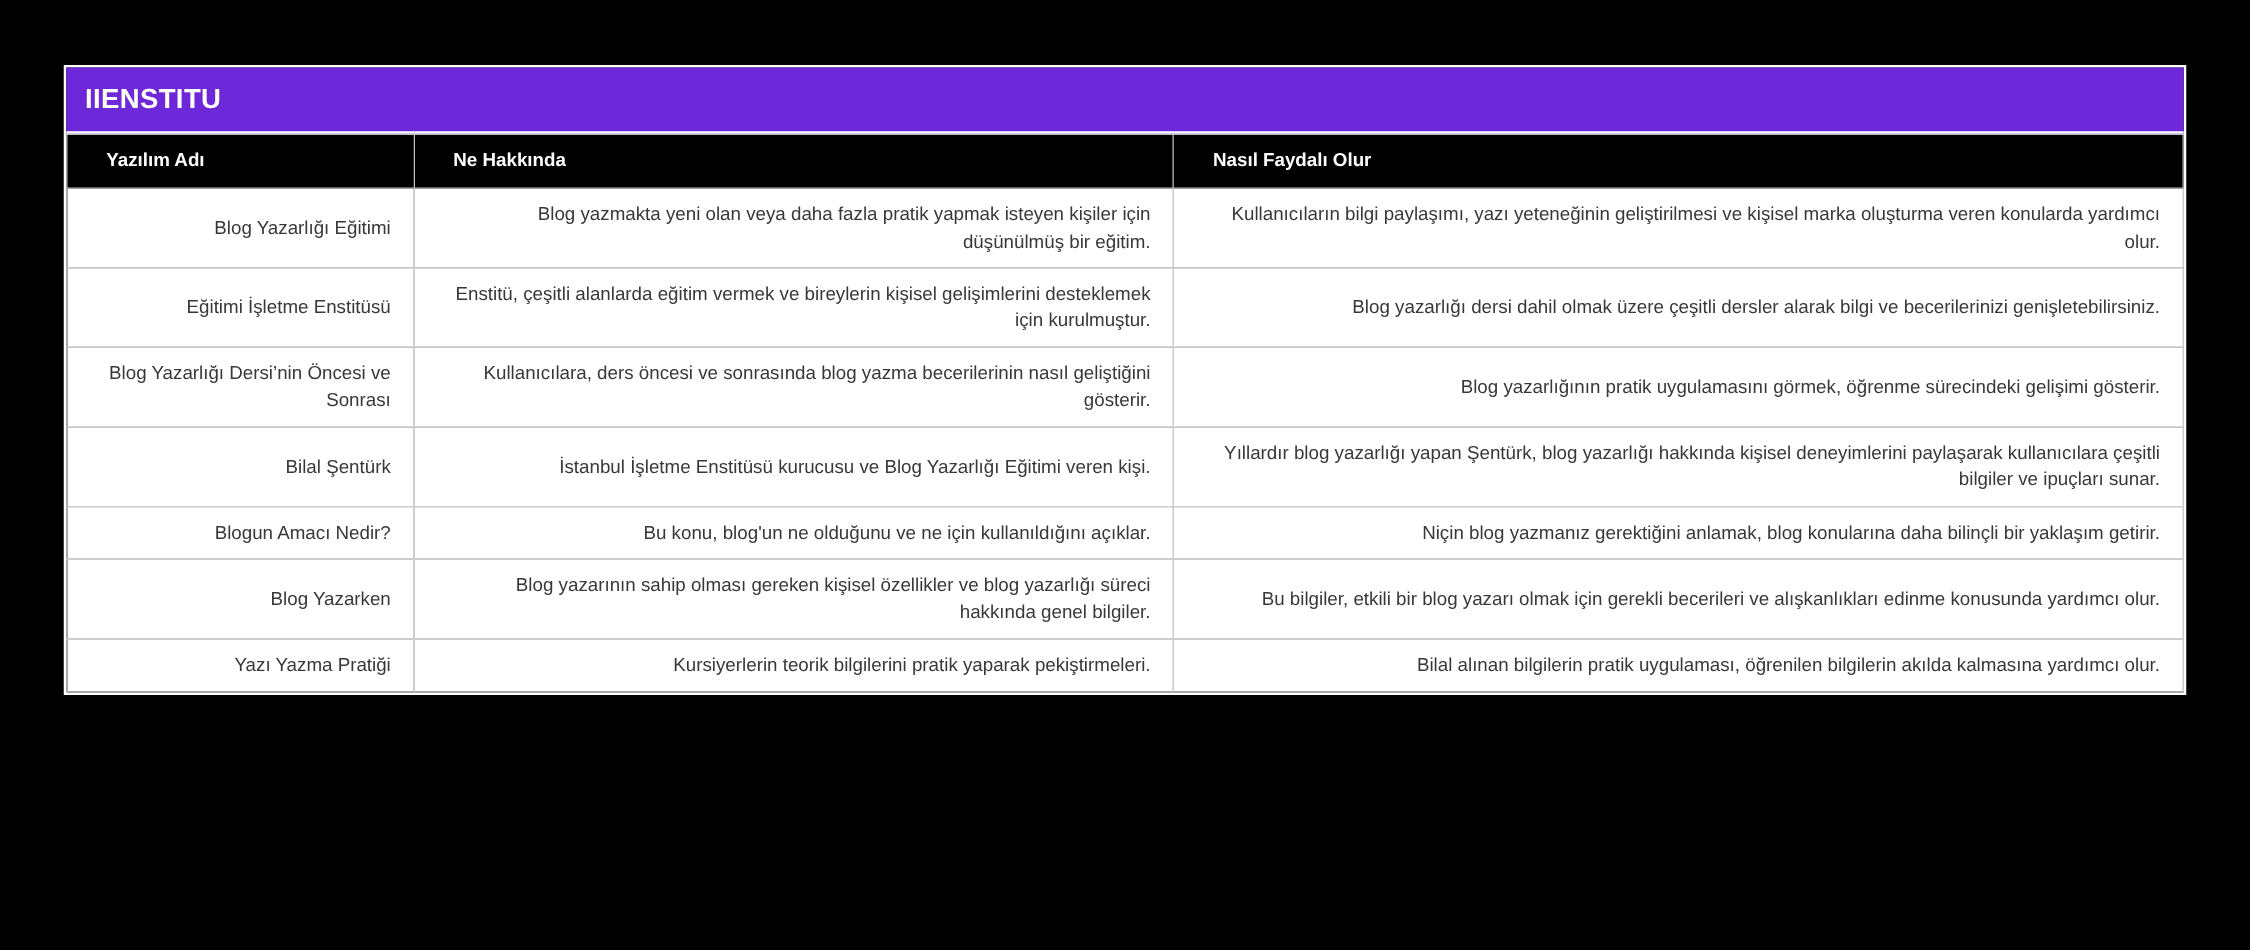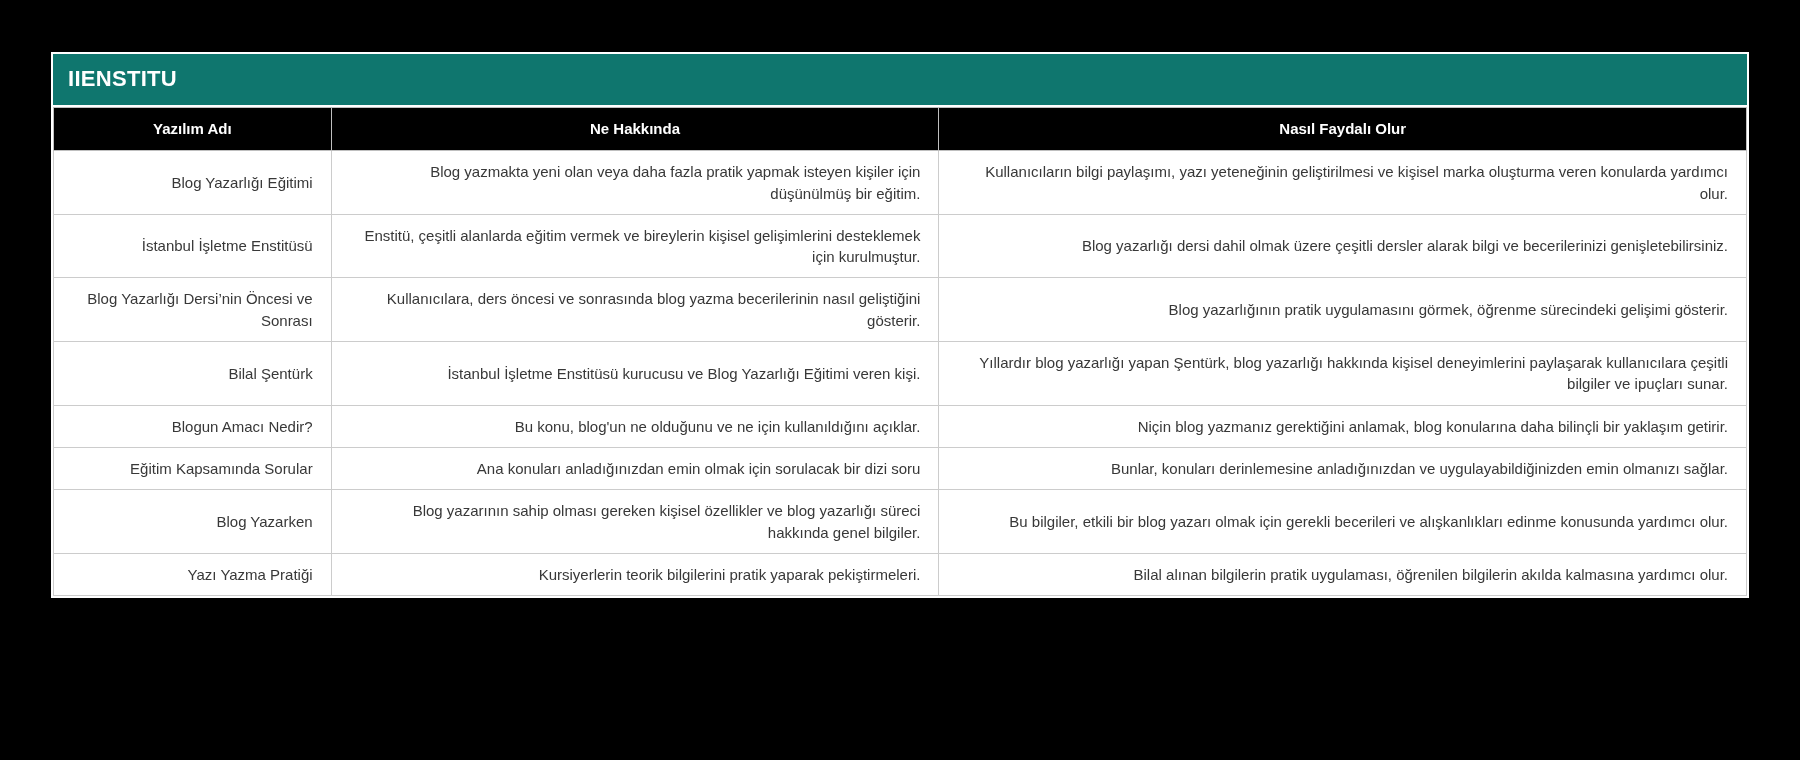--- a/index.html
+++ b/index.html
@@ -17,43 +17,43 @@
   .table-frame {
     position: absolute;
     left: 51px;
     top: 52px;
     width: 1698px;
     box-sizing: border-box;
     border: 2px solid #ffffff;
     background: #000000;
   }
   .title-bar {
-    background: #0f766e;
+    background: #6d28d9;
     color: #ffffff;
     font-size: 22px;
     font-weight: bold;
     padding: 12px 15px 13px 15px;
     border-bottom: 2px solid #ffffff;
     letter-spacing: 0.3px;
   }
   table.info-table {
     width: 100%;
     border-collapse: collapse;
     table-layout: fixed;
   }
   table.info-table col.c1 { width: 16.4%; }
   table.info-table col.c2 { width: 35.9%; }
   table.info-table col.c3 { width: 47.7%; }
   table.info-table thead th {
     background: #000000;
     color: #ffffff;
-    text-align: center;
+    text-align: left;
     font-size: 15px;
     font-weight: bold;
-    padding: 11px 18px;
+    padding: 11px 31px;
     border: 1px solid #bfbfbf;
     line-height: 1.35;
   }
   table.info-table tbody tr {
     background: #ffffff;
     text-align: right;
   }
   table.info-table tbody td {
     font-size: 15px;
     color: #383838;
@@ -82,45 +82,40 @@
         <th>Nasıl Faydalı Olur</th>
       </tr>
     </thead>
     <tbody>
       <tr>
         <td>Blog Yazarlığı Eğitimi</td>
         <td>Blog yazmakta yeni olan veya daha fazla pratik yapmak isteyen kişiler için düşünülmüş bir eğitim.</td>
         <td>Kullanıcıların bilgi paylaşımı, yazı yeteneğinin geliştirilmesi ve kişisel marka oluşturma veren konularda yardımcı olur.</td>
       </tr>
       <tr>
-        <td>İstanbul İşletme Enstitüsü</td>
+        <td>Eğitimi İşletme Enstitüsü</td>
         <td>Enstitü, çeşitli alanlarda eğitim vermek ve bireylerin kişisel gelişimlerini desteklemek için kurulmuştur.</td>
         <td>Blog yazarlığı dersi dahil olmak üzere çeşitli dersler alarak bilgi ve becerilerinizi genişletebilirsiniz.</td>
       </tr>
       <tr>
         <td>Blog Yazarlığı Dersi’nin Öncesi ve Sonrası</td>
         <td>Kullanıcılara, ders öncesi ve sonrasında blog yazma becerilerinin nasıl geliştiğini gösterir.</td>
         <td>Blog yazarlığının pratik uygulamasını görmek, öğrenme sürecindeki gelişimi gösterir.</td>
       </tr>
       <tr>
         <td>Bilal Şentürk</td>
         <td>İstanbul İşletme Enstitüsü kurucusu ve Blog Yazarlığı Eğitimi veren kişi.</td>
         <td>Yıllardır blog yazarlığı yapan Şentürk, blog yazarlığı hakkında kişisel deneyimlerini paylaşarak kullanıcılara çeşitli bilgiler ve ipuçları sunar.</td>
       </tr>
       <tr>
         <td>Blogun Amacı Nedir?</td>
         <td>Bu konu, blog'un ne olduğunu ve ne için kullanıldığını açıklar.</td>
         <td>Niçin blog yazmanız gerektiğini anlamak, blog konularına daha bilinçli bir yaklaşım getirir.</td>
       </tr>
       <tr>
-        <td>Eğitim Kapsamında Sorular</td>
-        <td>Ana konuları anladığınızdan emin olmak için sorulacak bir dizi soru</td>
-        <td>Bunlar, konuları derinlemesine anladığınızdan ve uygulayabildiğinizden emin olmanızı sağlar.</td>
-      </tr>
-      <tr>
         <td>Blog Yazarken</td>
         <td>Blog yazarının sahip olması gereken kişisel özellikler ve blog yazarlığı süreci hakkında genel bilgiler.</td>
         <td>Bu bilgiler, etkili bir blog yazarı olmak için gerekli becerileri ve alışkanlıkları edinme konusunda yardımcı olur.</td>
       </tr>
       <tr>
         <td>Yazı Yazma Pratiği</td>
         <td>Kursiyerlerin teorik bilgilerini pratik yaparak pekiştirmeleri.</td>
         <td>Bilal alınan bilgilerin pratik uygulaması, öğrenilen bilgilerin akılda kalmasına yardımcı olur.</td>
       </tr>
     </tbody>

